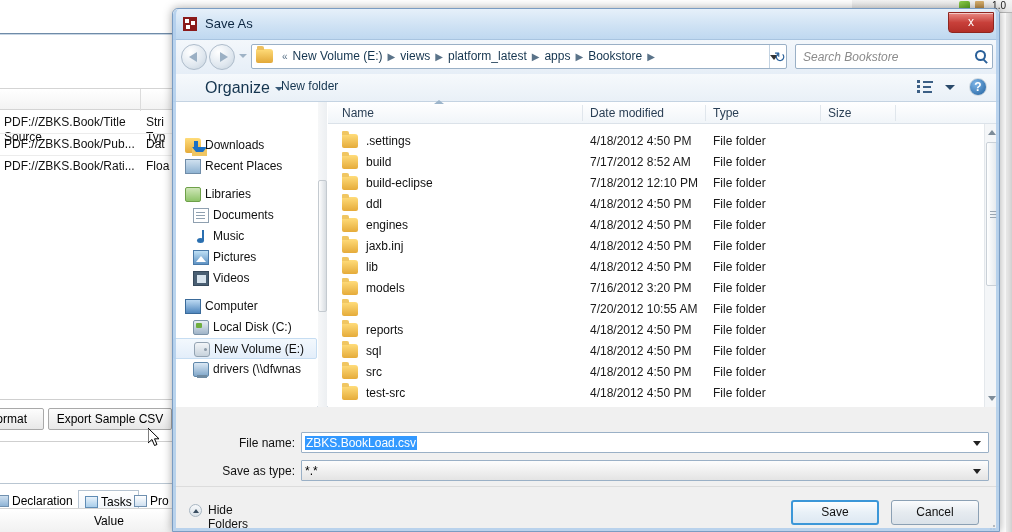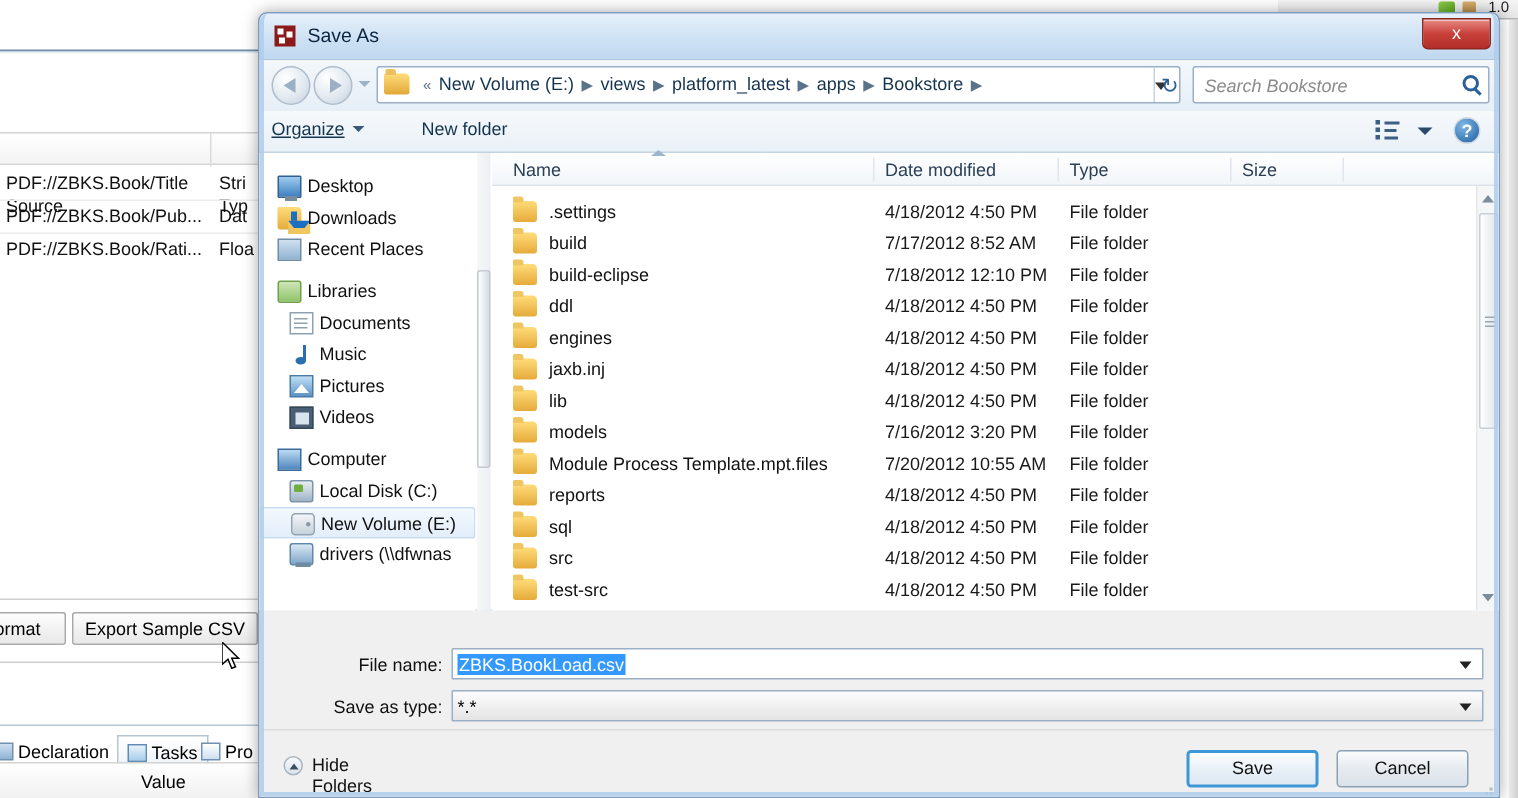--- a/index.html
+++ b/index.html
@@ -162,21 +162,21 @@
   }
   .searchbox .ph { position:absolute; left:7px; top:5px; font-size:12px; color:#8b8b8b; font-style:italic; }
   .mag { position:absolute; right:6px; top:5px; width:11px; height:11px;
     border:2px solid #2a6099; border-radius:50%; }
   .mag:after{content:""; position:absolute; right:-4px; bottom:-3px; width:6px;height:2px;
     background:#2a6099; transform:rotate(45deg);}
 
   
   .cmdbar { position:absolute; left:0; top:65px; width:100%; height:28px;
     background:linear-gradient(#f6f9fc,#e9f0f7); border-bottom:1px solid #c4d3e2; }
-  .cmd-organize { position:absolute; left:8px; top:5px; font-size:12px; color:#15354f; cursor:pointer;text-decoration:underline;}
+  .cmd-organize { position:absolute; left:32px; top:5px; font-size:16px; color:#15354f; cursor:pointer;}
   .cmd-organize .cv { display:inline-block; margin-left:5px; width:0;height:0;
     border-left:4px solid transparent;border-right:4px solid transparent;border-top:4px solid #3a5a78; vertical-align:2px;}
   .cmd-newfolder { position:absolute; left:108px; top:5px; font-size:12px; color:#15354f; cursor:pointer;}
   .view-icon { position:absolute; right:66px; top:6px; width:16px; height:14px; }
   .view-icon .d { position:absolute; left:0; width:3px; height:3px; background:#3c5f85; }
   .view-icon .l { position:absolute; left:6px; height:2px; background:#3c5f85; }
   .view-caret { position:absolute; right:44px; top:11px; width:0;height:0;
     border-left:5px solid transparent;border-right:5px solid transparent;border-top:5px solid #2a4a6a; }
   .help-icon { position:absolute; right:12px; top:4px; width:18px; height:18px; border-radius:50%;
     background:radial-gradient(circle at 35% 30%,#7fb6e8,#1f5f9e);
@@ -396,24 +396,20 @@
         <i class="l" style="top:6px;width:8px;"></i>
         <i class="l" style="top:11px;width:9px;"></i>
     </div>
     <div class="view-caret"></div>
     <div class="help-icon">?</div>
   </div>
 
   <div class="dlg-body">
 
     <div class="nav-pane">
-        <div class="nav-item" style="top: 12px;">
-          <span class="ni-icon ic-monitor"></span>
-          <span class="lbl">Desktop</span>
-        </div>
         <div class="nav-item" style="top: 33px;">
           <span class="ni-icon ic-folder ic-dl"></span>
           <span class="lbl">Downloads</span>
         </div>
         <div class="nav-item" style="top: 82px;">
           <span class="ni-icon ic-libs"></span>
           <span class="lbl">Libraries</span>
         </div>
         <div class="nav-item" style="top: 54px;">
           <span class="ni-icon ic-recent"></span>
@@ -522,21 +518,20 @@
           </div>
           <div class="frow" style="top: 176px;">
             <span class="fi"></span>
             <span class="fname">models</span>
             <span class="fdate">7/16/2012 3:20 PM</span>
             <span class="ftype">File folder</span>
             <span class="fsize"></span>
           </div>
           <div class="frow" style="top: 197px;">
             <span class="fi"></span>
-            <span class="fname">Module Process Template.mpt.files</span>
             <span class="fdate">7/20/2012 10:55 AM</span>
             <span class="ftype">File folder</span>
             <span class="fsize"></span>
           </div>
           <div class="frow" style="top: 218px;">
             <span class="fi"></span>
             <span class="fname">reports</span>
             <span class="fdate">4/18/2012 4:50 PM</span>
             <span class="ftype">File folder</span>
             <span class="fsize"></span>

